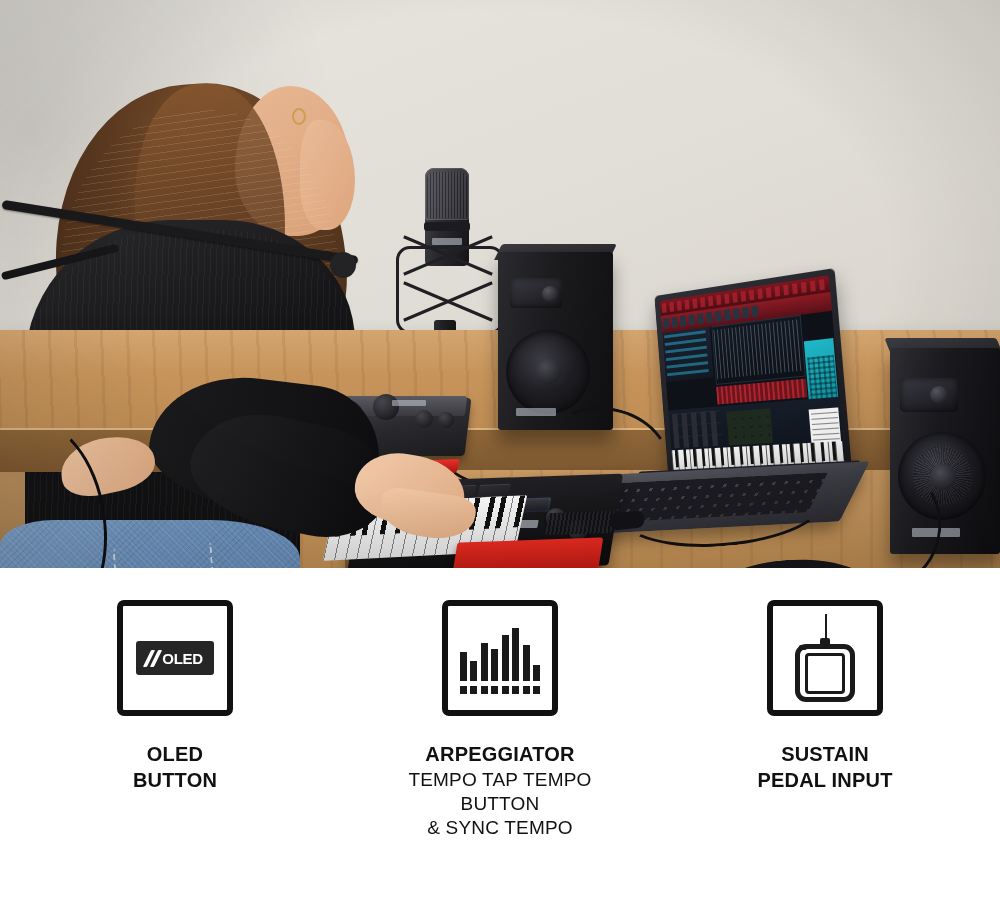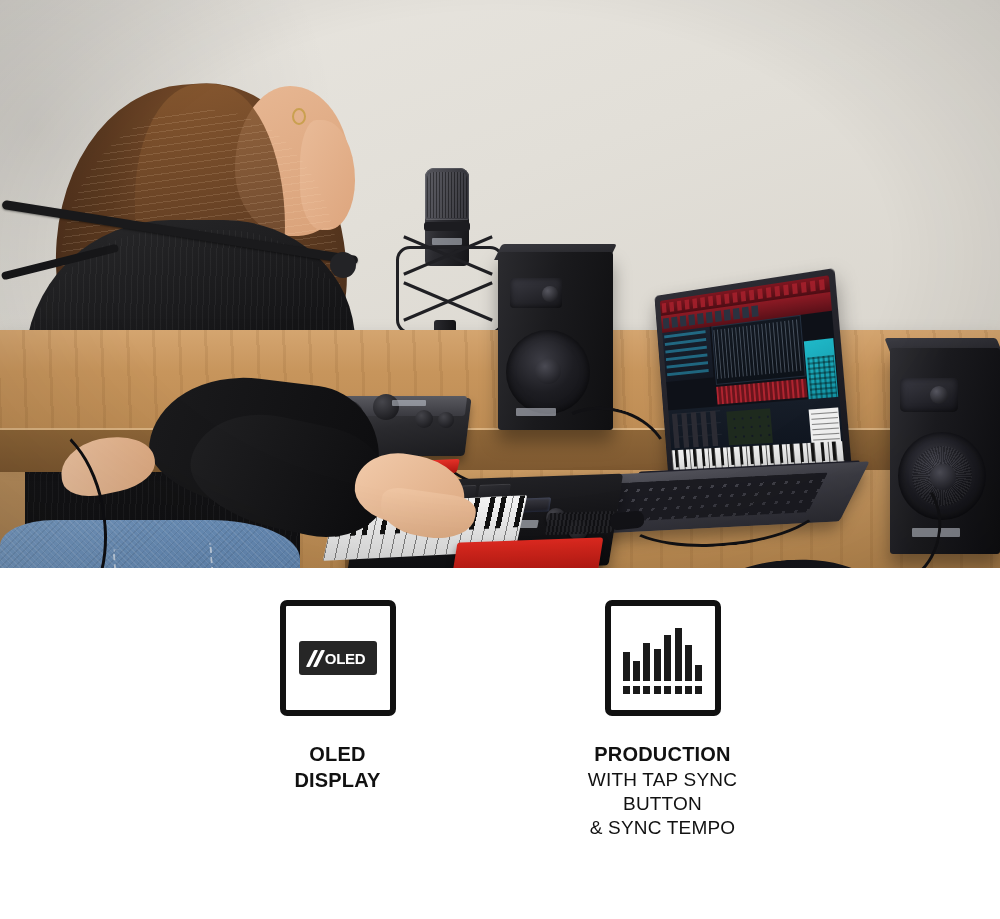--- a/index.html
+++ b/index.html
@@ -476,21 +476,21 @@
         <div class="oled-panel">
           <div class="oled-slashes">
             <div class="slash"></div>
             <div class="slash"></div>
           </div>
           <div class="oled-text">OLED</div>
         </div>
       </div>
       <div class="cap">
         <div class="cap-b">OLED</div>
-        <div class="cap-b">DISPLAY</div>
+        <div class="cap-b">BUTTON</div>
       </div>
     </div>
 
     <div class="feature">
       <div class="tile">
         <div class="eq">
           <div class="eq-bars">
             <div class="eq-bar" style="height:52%"></div>
             <div class="eq-bar" style="height:36%"></div>
             <div class="eq-bar" style="height:68%"></div>
@@ -506,21 +506,37 @@
             <div class="eq-dot"></div>
             <div class="eq-dot"></div>
             <div class="eq-dot"></div>
             <div class="eq-dot"></div>
             <div class="eq-dot"></div>
             <div class="eq-dot"></div>
           </div>
         </div>
       </div>
       <div class="cap">
-        <div class="cap-b">PRODUCTION</div>
-        <div class="cap-n">WITH TAP SYNC BUTTON</div>
+        <div class="cap-b">ARPEGGIATOR</div>
+        <div class="cap-n">TEMPO TAP TEMPO BUTTON</div>
         <div class="cap-n">&amp; SYNC TEMPO</div>
       </div>
     </div>
 
+    <div class="feature">
+      <div class="tile">
+        <div class="pedal-wrap">
+          <div class="pedal-cable"></div>
+          <div class="pedal-plug"></div>
+          <div class="pedal-nub"></div>
+          <div class="pedal-out">
+            <div class="pedal-in"></div>
+          </div>
+        </div>
+      </div>
+      <div class="cap">
+        <div class="cap-b">SUSTAIN</div>
+        <div class="cap-b">PEDAL INPUT</div>
+      </div>
+    </div>
 
   </div>
 </div>
 
 </body></html>

